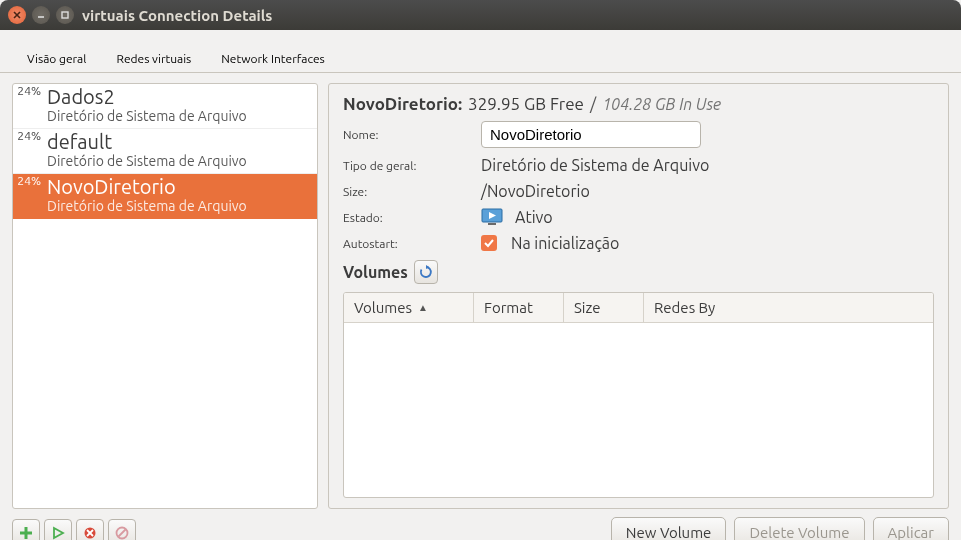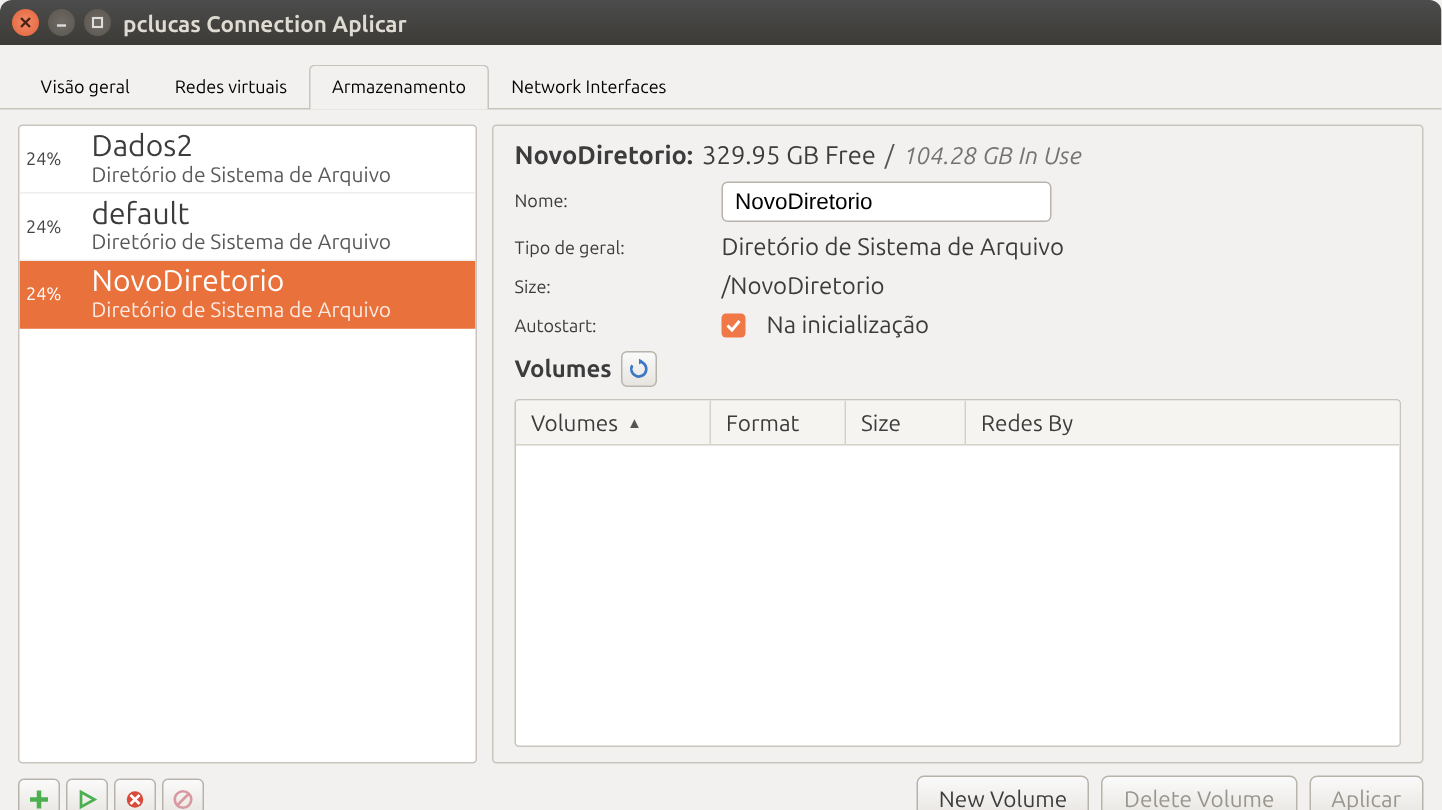--- a/index.html
+++ b/index.html
@@ -65,22 +65,21 @@
   }
   .sidebar {
     width: 306px;
     background: #fff;
     border: 1px solid #c9c5bd;
     border-radius: 3px;
     overflow: hidden;
   }
   .pool {
     display: flex;
-    align-items: center;
-    gap: 16px;
+    gap: 2px;
     border-bottom: 1px solid #eee;
     cursor: pointer;
   }
   .pool.selected { background: #e9713b; color: #fff; border-bottom-color:#e9713b;}
   .pct { font-size: 12px; padding: 0 4px; color:#444; min-width: 32px; text-align:right;}
   .pool.selected .pct { color: #fff; }
   .pool-text { padding: 2px 0 4px 0; }
   .pool-name { font-size: 20px; line-height: 1.1; }
   .pool-sub { font-size: 14px; opacity: 0.85; }
   .detail {
@@ -167,27 +166,26 @@
       <svg viewBox="0 0 10 10">
           <line x1="2" y1="7" x2="8" y2="7" stroke="#ddd" stroke-width="1.6"></line>
         </svg>
     </div>
     <div class="wbtn wbtn-max">
       <svg viewBox="0 0 10 10">
           <rect x="2" y="2" width="6" height="6" fill="none" stroke="#ddd" stroke-width="1.4"></rect>
         </svg>
     </div>
   </div>
-  <div class="title">pclucas Connection Aplicar</div>
+  <div class="title">virtuais Connection Details</div>
 </div>
 
 <div class="tabs">
   <div class="tab">Visão geral</div>
   <div class="tab">Redes virtuais</div>
-  <div class="tab active">Armazenamento</div>
   <div class="tab">Network Interfaces</div>
 </div>
 
 <div class="main">
   <div class="sidebar">
     <div class="pool">
       <div class="pct">24%</div>
       <div class="pool-text">
         <div class="pool-name">Dados2</div>
         <div class="pool-sub">Diretório de Sistema de Arquivo</div>
@@ -221,20 +219,31 @@
       <div class="form-label">Nome:</div>
       <input class="text-input" value="NovoDiretorio" style="">
     </div>
     <div class="form-row">
       <div class="form-label">Tipo de geral:</div>
       <div class="val">Diretório de Sistema de Arquivo</div>
     </div>
     <div class="form-row">
       <div class="form-label">Size:</div>
       <div class="val">/NovoDiretorio</div>
+    </div>
+    <div class="form-row">
+      <div class="form-label">Estado:</div>
+      <span class="state-icon">
+        <svg width="22" height="18" viewBox="0 0 22 18">
+            <rect x="1" y="1" width="20" height="13" rx="1" fill="#5aa0d8" stroke="#2b6ca3"></rect>
+            <polygon points="8,4 15,7.5 8,11" fill="#fff"></polygon>
+            <rect x="7" y="15" width="8" height="2" fill="#6a6a6a"></rect>
+          </svg>
+      </span>
+      <span class="val" style="margin-left:4px">Ativo</span>
     </div>
     <div class="form-row">
       <div class="form-label">Autostart:</div>
       <span class="chk">
         <svg width="12" height="12" viewBox="0 0 12 12">
             <polyline points="2,6 5,9 10,3" fill="none" stroke="#fff" stroke-width="2"></polyline>
           </svg>
       </span>
       <span class="val">Na inicialização</span>
     </div>

